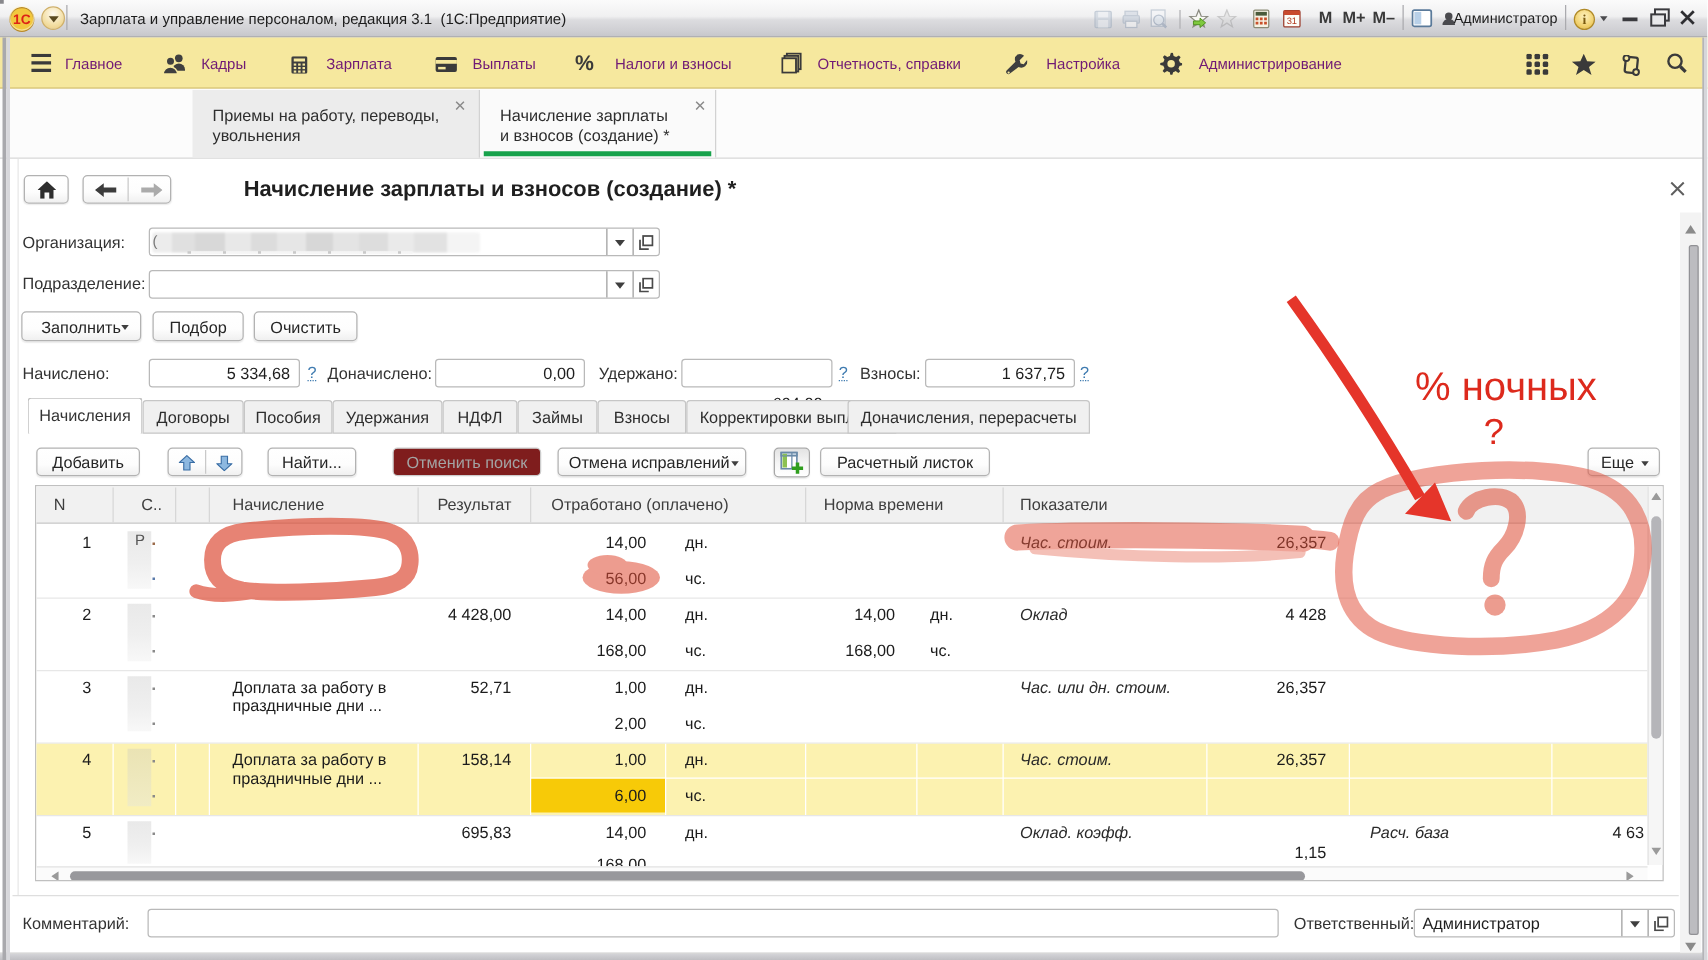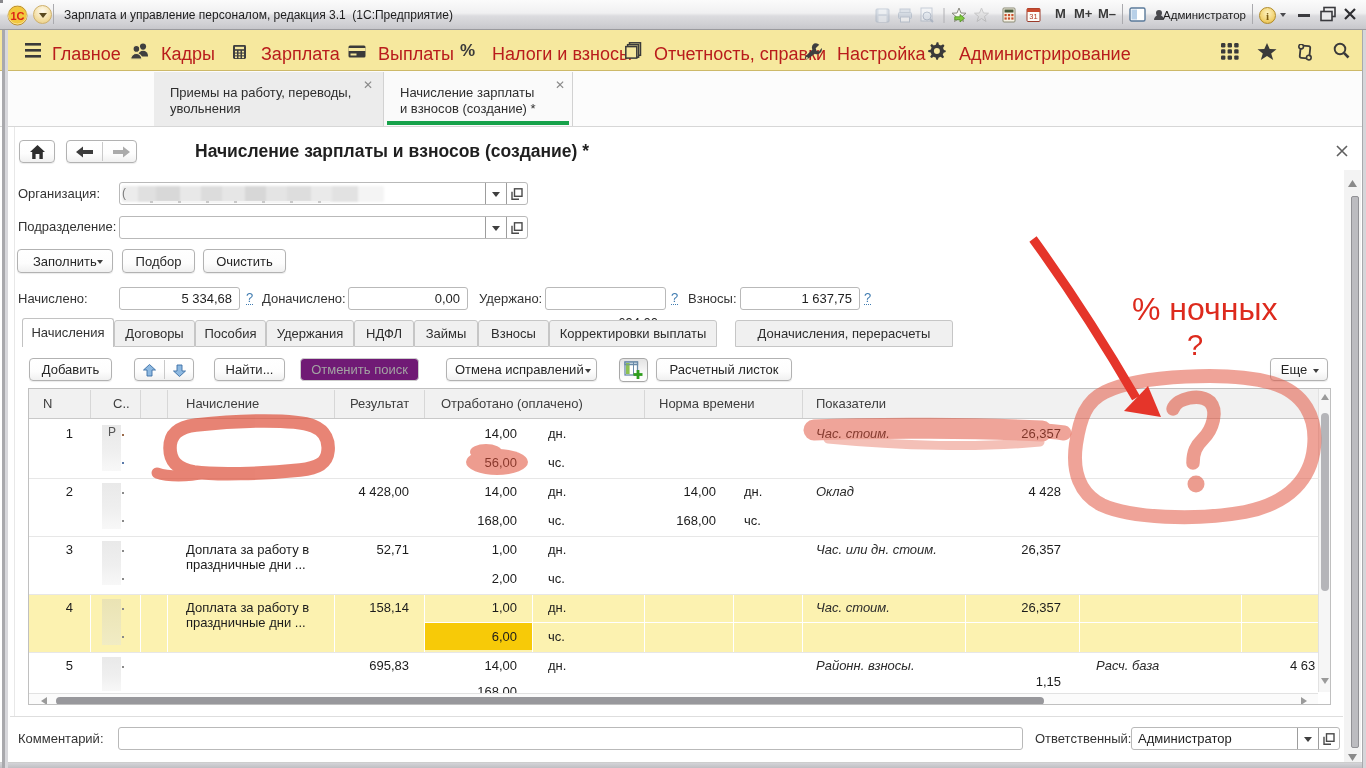--- a/index.html
+++ b/index.html
@@ -9,30 +9,30 @@
   
   #titlebar { position:absolute; left:0; top:0; width:1366px; height:30px;
     background:linear-gradient(#fbfbfb 0%, #f0f0f1 45%, #dcdcdf 55%, #cfcfd3 85%, #c7c7cb 100%);
     border-bottom:1px solid #9a9a9e; }
   #titlebar .corner { position:absolute; width:4px; height:4px; background:#6a6a6e; top:0; }
   .tbtext { position:absolute; top:8px; font-size:12px; color:#1c1c1c; }
   .tsep { position:absolute; top:4px; width:1px; height:20px; background:#aaaaae; }
   .mbtn { position:absolute; top:6px; font-size:13px; font-weight:bold; color:#3a3a3a; }
   
   #menubar { position:absolute; left:0; top:30px; width:1366px; height:41px; background:#f6e89e; border-bottom:1px solid #cdb969; }
-  .mitem { position:absolute; top:14px; font-size:18px; color:#b91c1c; white-space:nowrap; }
+  .mitem { position:absolute; top:14px; font-size:12px; color:#701a75; white-space:nowrap; }
   
   #tabbar { position:absolute; left:0; top:71px; width:1366px; height:56px; background:#fcfcfc; border-bottom:1px solid #d7d7d7; }
   .tab { position:absolute; top:1px; height:54px; background:#ececec; border-right:1px solid #d2d2d2; font-size:13px; color:#2e2e2e; }
   .tab .t1 { position:absolute; left:18px; top:13px; white-space:nowrap; }
   .tab .t2 { position:absolute; left:18px; top:29px; white-space:nowrap; }
   .tab .x { position:absolute; font-size:12px; color:#8a8a8a; }
   
   .btn { position:absolute; background:linear-gradient(#ffffff, #fdfdfd 60%, #f0f0f0); border:1px solid #b2b2b2; border-radius:4px; font-size:13px; color:#262626; text-align:center; box-shadow:0 1px 1px rgba(0,0,0,0.08); }
-  .btn.dis { background:#701a75; border-color:#cccccc; color:#a3a3a3; box-shadow:none; }
+  .btn.dis { background:#7f1d1d; border-color:#cccccc; color:#a3a3a3; box-shadow:none;margin-left:14px; }
   .fld { position:absolute; background:#fff; border:1px solid #b9b9b9; border-radius:3px; }
   .fld .dd { position:absolute; right:21px; top:0; bottom:0; width:21px; border-left:1px solid #9d9d9d; }
   .fld .ddonly { position:absolute; right:0; top:0; bottom:0; width:21px; border-left:1px solid #9d9d9d; }
   .arr { width:0; height:0; border-left:4px solid transparent; border-right:4px solid transparent; border-top:5px solid #3f3f3f; position:absolute; }
   .lbl { position:absolute; font-size:13px; color:#333; white-space:nowrap; }
   .q { position:absolute; font-size:13px; color:#3f7bb0; border-bottom:1px dotted #3f7bb0; line-height:13px; }
   .num { position:absolute; font-size:13px; color:#1e1e1e; text-align:right; top:3px; }
 </style>
 </head>
 <body>
@@ -316,21 +316,21 @@
 
 <div id="tabs2" class="abs" style="left:0; top:318px; width:1366px; height:29px;">
   <div class="abs" style="left:22px; top:0; width:92px; height:29px; background:#fff; border:1px solid #c2c2c2; border-bottom:none; border-radius:3px 3px 0 0; text-align:center; line-height:27px; z-index:2;">Начисления</div>
   <div class="pgtab" style="left:114px; width:81px;">Договоры</div>
   <div class="pgtab" style="left:195px; width:71px;">Пособия</div>
   <div class="pgtab" style="left:266px; width:88px;">Удержания</div>
   <div class="pgtab" style="left:354px; width:60px;">НДФЛ</div>
   <div class="pgtab" style="left:414px; width:64px;">Займы</div>
   <div class="pgtab" style="left:478px; width:71px;">Взносы</div>
   <div class="pgtab" style="left:549px; width:168px;">Корректировки выплаты</div>
-  <div class="pgtab" style="left:735px; width:218px;">Доначисления, перерасчеты</div>
+  <div class="pgtab" style="left:678px; width:194px;">Доначисления, перерасчеты</div>
 </div>
 
 <div class="btn" style="left:29px; top:358px; width:83px; height:23px; line-height:22px;">Добавить</div>
 <div class="btn" style="left:134px; top:358px; width:60px; height:23px;">
   <div class="abs" style="left:29px; top:1px; bottom:1px; width:1px; background:#c9c9c9;"></div>
   <svg width="13" height="13" viewBox="0 0 13 13" style="position:absolute; left:8px; top:5px;">
     <path d="M6.5 0.5 L12.5 6 L9 6 L9 12 L4 12 L4 6 L0.5 6 Z" fill="#8db8e0" stroke="#3a6ea5" stroke-width="0.9"></path>
   </svg>
   <svg width="13" height="13" viewBox="0 0 13 13" style="position:absolute; left:38px; top:5px;">
     <path d="M6.5 12.5 L12.5 7 L9 7 L9 1 L4 1 L4 7 L0.5 7 Z" fill="#8db8e0" stroke="#3a6ea5" stroke-width="0.9"></path>
@@ -453,21 +453,21 @@
   <div class="c r" style="left:400px; top:239.7px; width:88px;">6,00</div>
   <div class="c" style="left:519px; top:239.7px;">чс.</div>
   <div class="c it" style="left:787px; top:210.7px;">Час. стоим.</div>
   <div class="c r" style="left:950px; top:210.7px; width:82px;">26,357</div>
 
   <div class="c r" style="left:6px; top:268.7px; width:38px;">5</div>
   <div class="c r" style="left:300px; top:268.7px; width:80px;">695,83</div>
   <div class="c r" style="left:400px; top:268.7px; width:88px;">14,00</div>
   <div class="c" style="left:519px; top:268.7px;">дн.</div>
   <div class="c r" style="left:400px; top:294.7px; width:88px;">168,00</div>
-  <div class="c it" style="left:787px; top:268.7px;">Районн. взносы.</div>
+  <div class="c it" style="left:787px; top:268.7px;">Оклад. коэфф.</div>
   <div class="c r" style="left:950px; top:285px; width:82px;">1,15</div>
   <div class="c it" style="left:1067px; top:268.7px;">Расч. база</div>
   <div class="c" style="left:1261px; top:268.7px;">4 63</div>
 
   <div class="abs" style="left:1289px; top:0; width:12.5px; height:303px; background:#f6f6f6; border-left:1px solid #e2e2e2;"></div>
   <svg class="abs" style="left:1292px; top:5px;" width="8" height="6">
       <path d="M4 0 L8 6 L0 6 Z" fill="#9a9a9a"></path>
     </svg>
   <div class="abs" style="left:1291.5px; top:24px; width:8px; height:178px; background:#b5b5b9; border-radius:4px;"></div>
   <svg class="abs" style="left:1292px; top:289px;" width="8" height="6">

